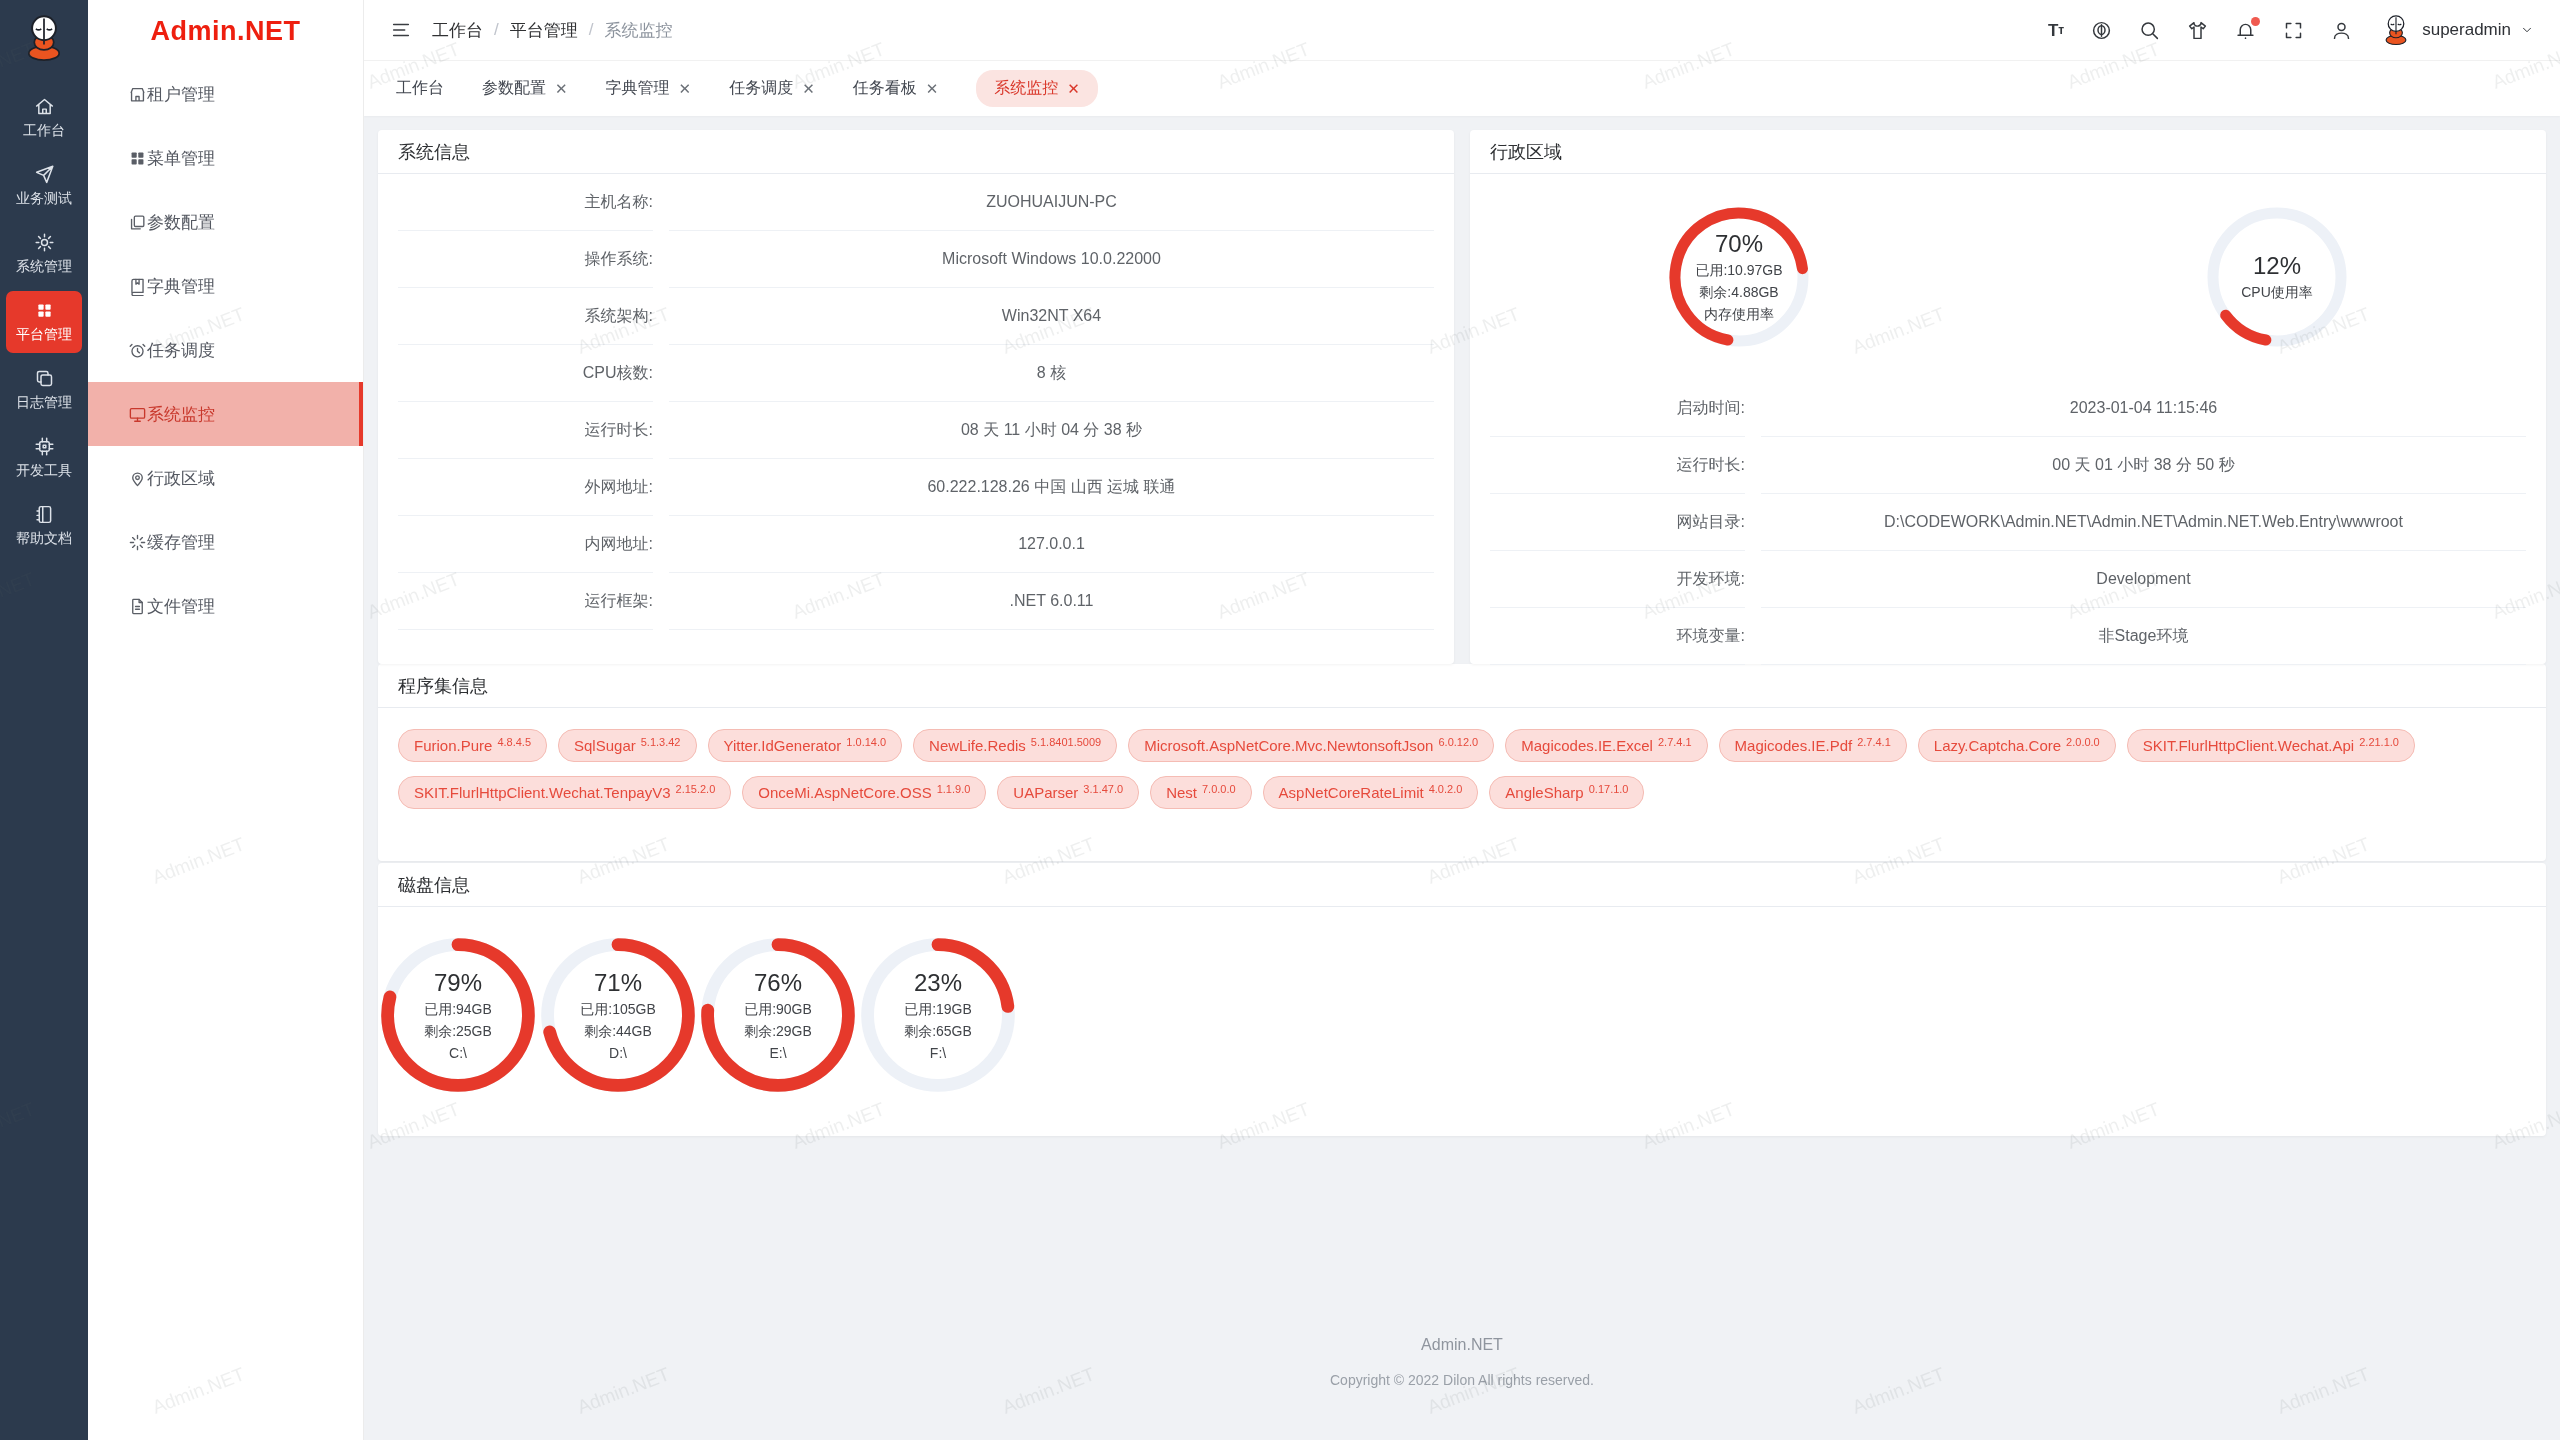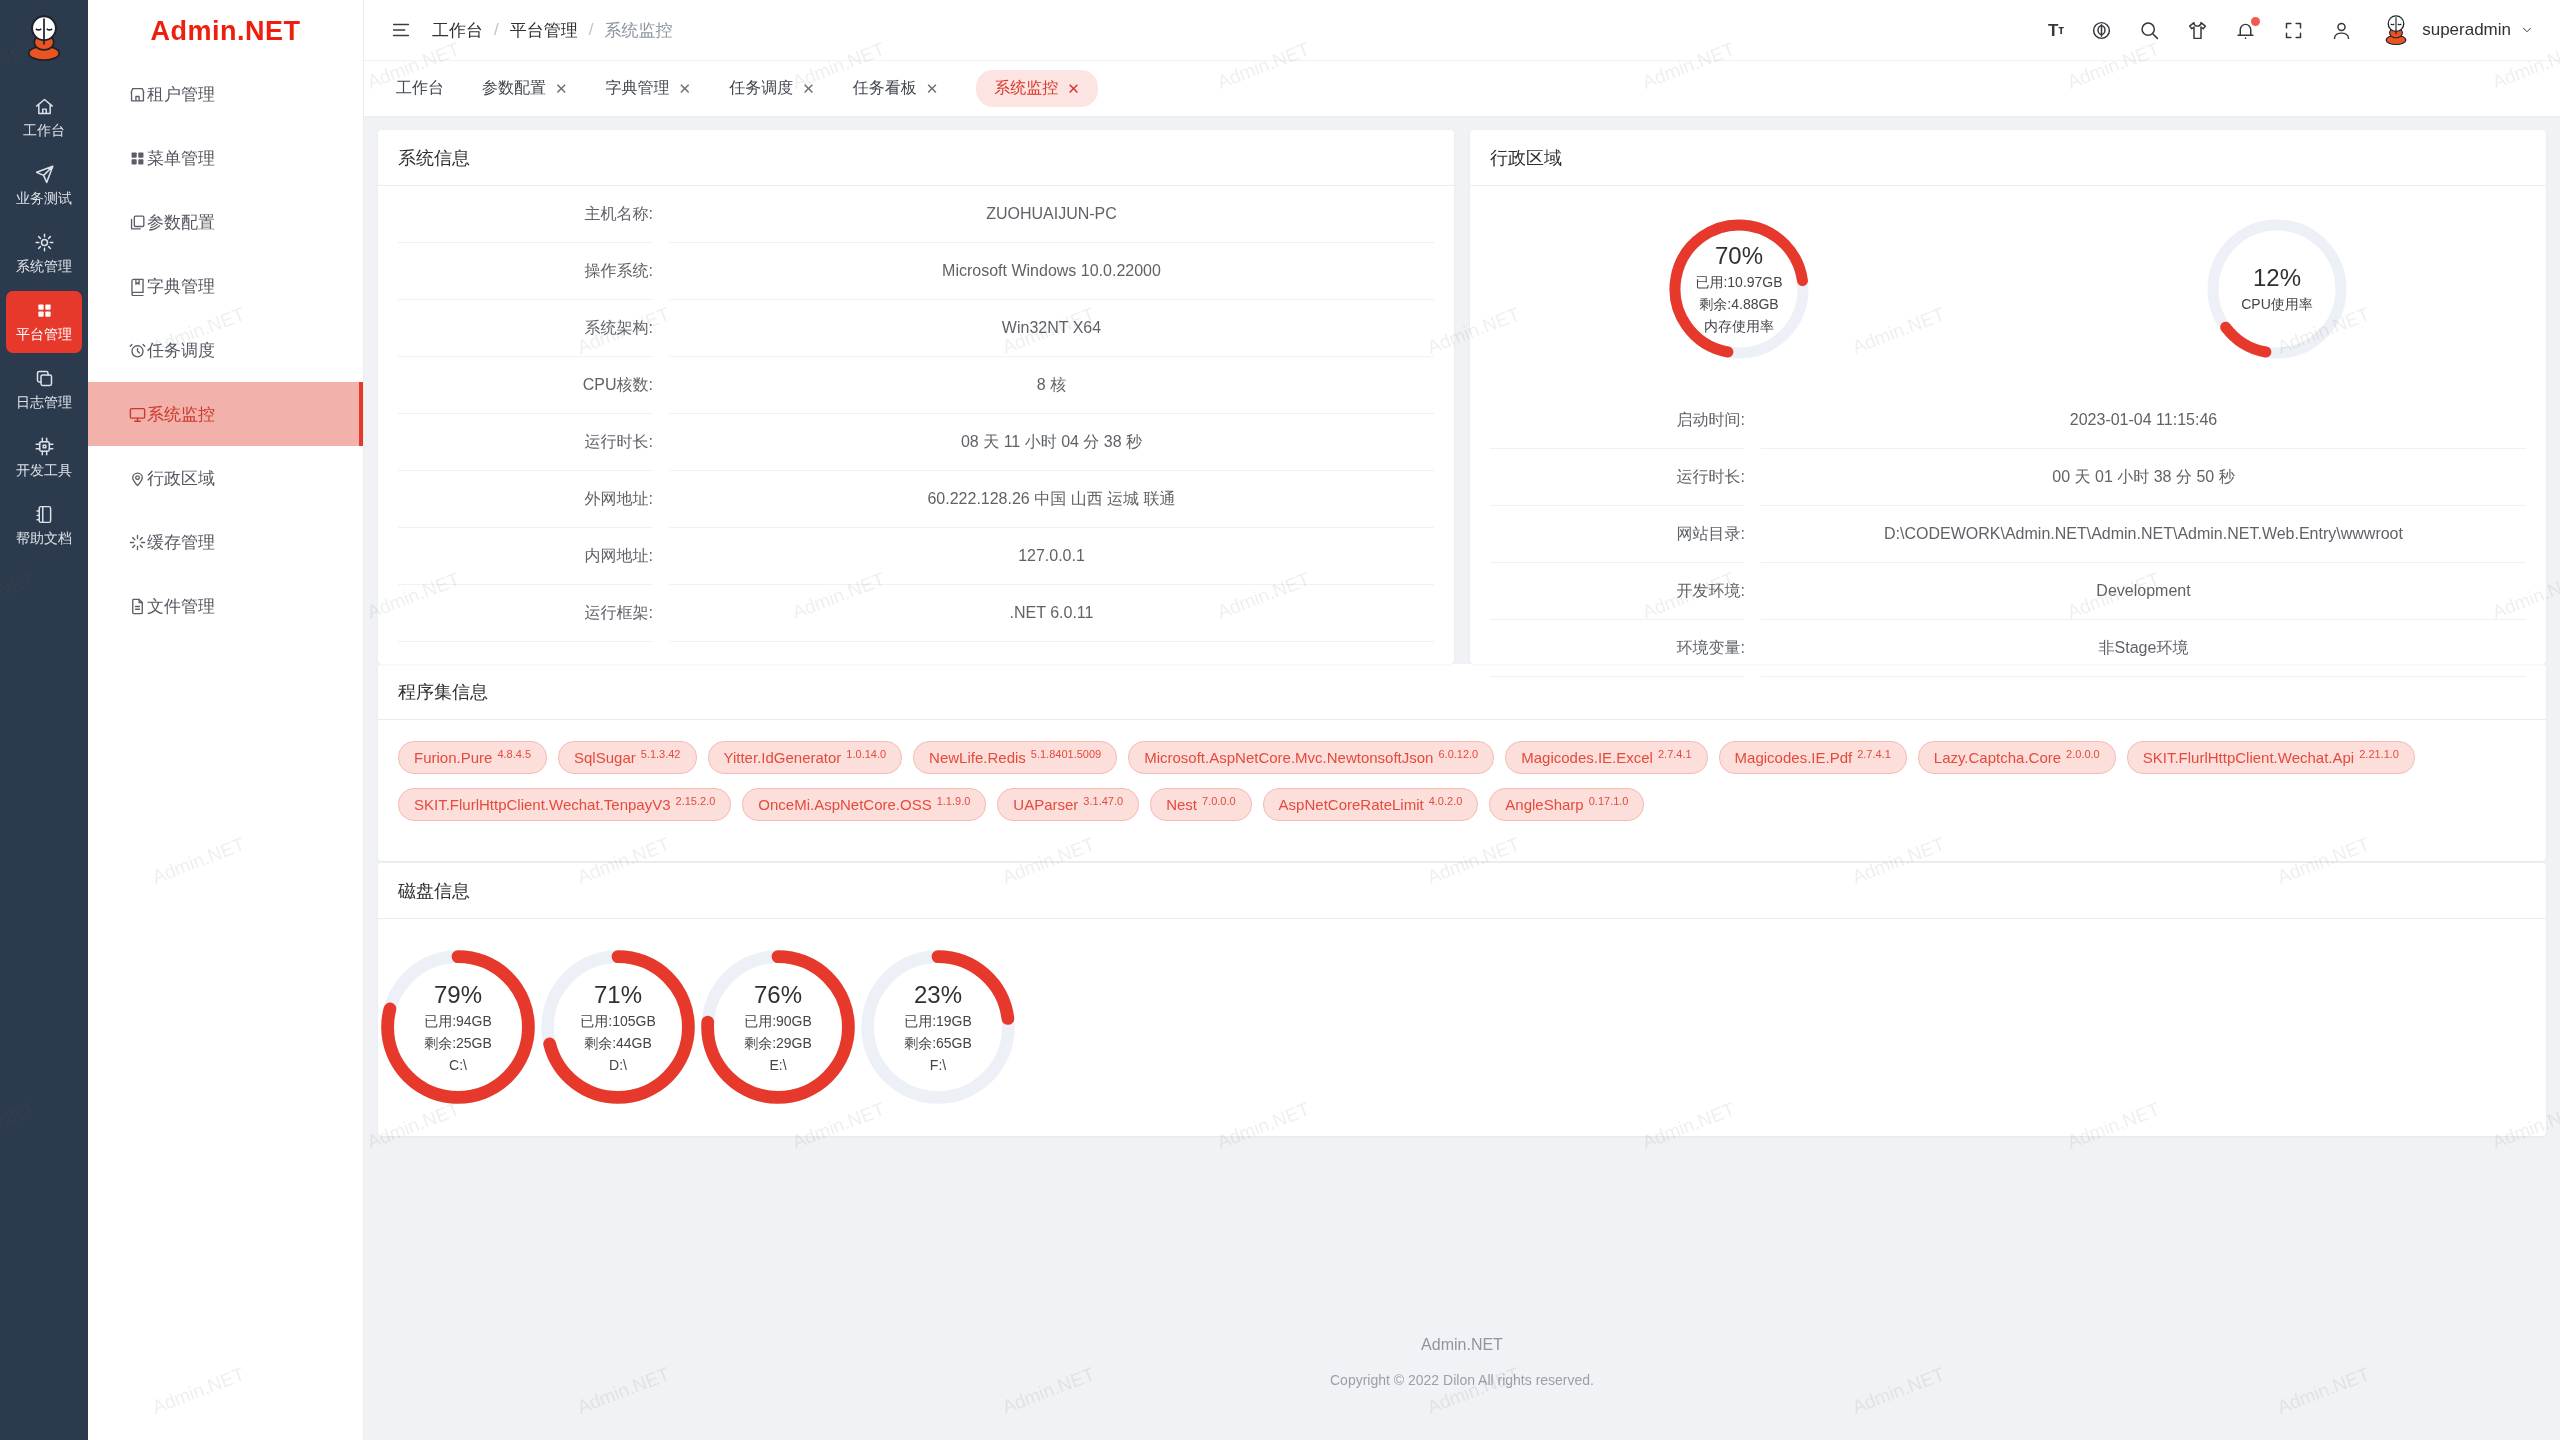--- a/index.html
+++ b/index.html
@@ -41,21 +41,21 @@
 
   .tabbar{height:56px;background:#fff;border-top:1px solid #f1f1f1;display:flex;align-items:center;gap:38px;padding:0 32px;flex-shrink:0;box-shadow:0 1px 2px rgba(0,0,0,.03)}
   .tab{font-size:16px;color:#424750;display:flex;align-items:center;gap:9px;cursor:pointer;white-space:nowrap}
   .tab .x{font-size:15px;color:#6b7077}
   .tab.active{background:#fbe4e1;color:#d9372a;padding:8px 18px;border-radius:17px}
   .tab.active .x{color:#d9372a}
 
   
   .content{flex:1;padding:14px 14px 0;overflow:hidden}
   .card{background:#fff;border-radius:4px;box-shadow:0 1px 3px rgba(0,0,0,.05)}
-  .card-title{height:56px;display:flex;align-items:center;padding:0 20px;font-size:18px;color:#2e3033;border-bottom:1px solid #e8ebf0}
+  .card-title{height:44px;display:flex;align-items:center;padding:0 20px;font-size:18px;color:#2e3033;border-bottom:1px solid #e8ebf0}
   .row1{display:flex;gap:16px}
   .row1 .card{flex:1;height:534px}
 
   .info-rows{padding:0 20px}
   .info-row{display:flex;height:57px}
   .info-row .lbl{width:255px;display:flex;align-items:center;justify-content:flex-end;border-bottom:1px solid #eef1f5;color:#5f6368;font-size:16px}
   .info-row .val{flex:1;margin-left:16px;display:flex;align-items:center;justify-content:center;border-bottom:1px solid #eef1f5;color:#5f6368;font-size:16px;text-align:center}
 
   .gauges{height:206px;display:flex;align-items:center;justify-content:space-around}
   .gauge{position:relative;width:150px;height:150px}

